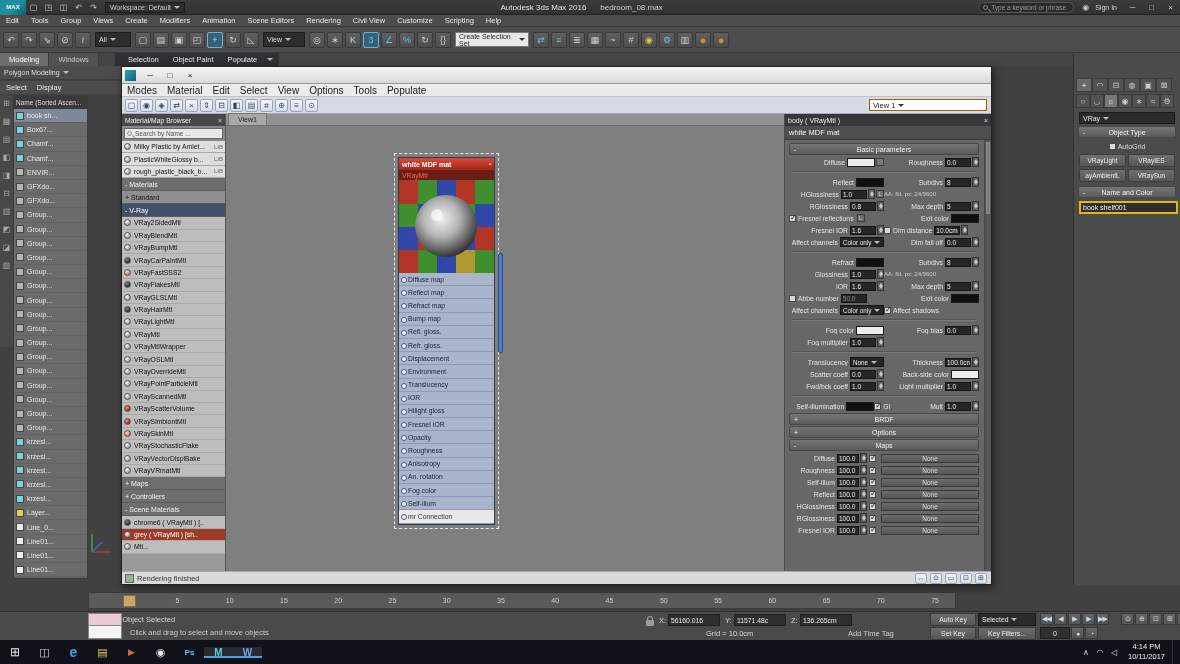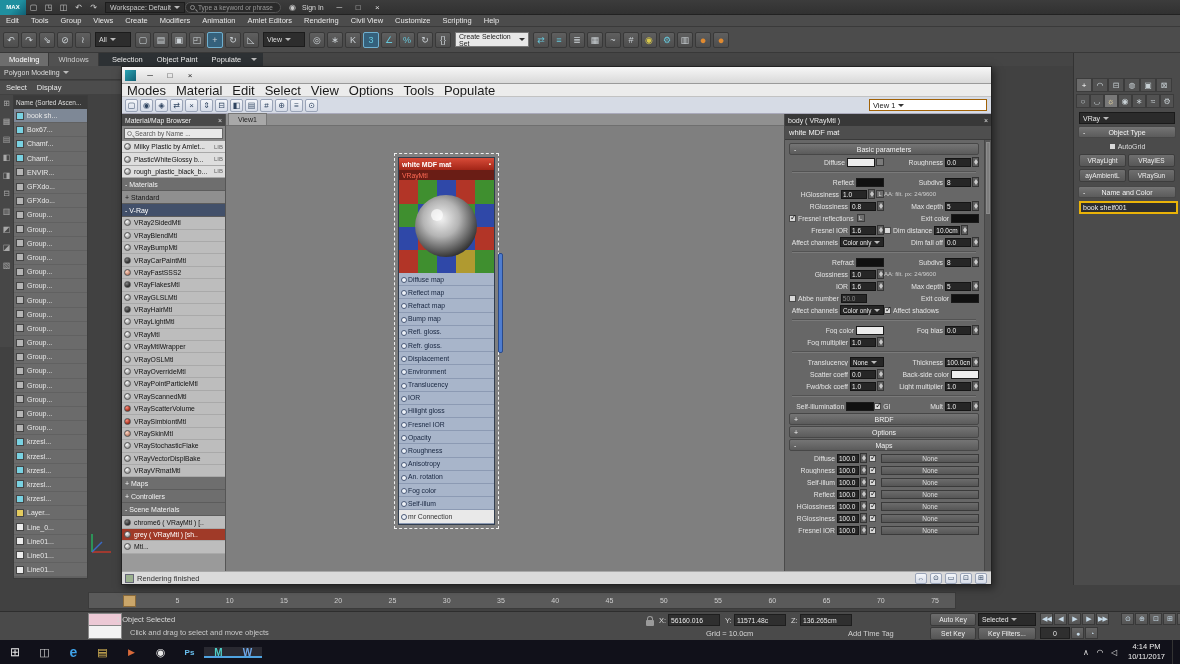--- a/index.html
+++ b/index.html
@@ -32,21 +32,21 @@
   #toolbar{position:absolute;left:0;top:27px;width:1180px;height:26px;background:#4c4c4c;border-bottom:1px solid #383838;display:flex;align-items:center;padding:0 2px;z-index:5;}
   .ic{width:16px;height:16px;margin:1px;background:linear-gradient(#5f5f5f,#4d4d4d);border:1px solid #393939;border-radius:2px;color:#ccd2d6;font-size:9px;display:flex;align-items:center;justify-content:center;flex:0 0 auto;overflow:hidden;}
   .ic[data-c="teal"]{color:#66c8dc;}
   .ic[data-c="orange"]{color:#e08a30;font-size:11px;}
   .ic[data-c="multi"]{color:#d8c84a;}
   .ic[data-a="true"]{background:#35617c;border-color:#6fb0d0;}
   .tcombo{height:15px;background:#2d2d2d;border:1px solid #1c1c1c;color:#ddd;font-size:7px;display:flex;align-items:center;padding:0 3px;margin:0 3px;flex:0 0 auto;}
   .tcombo.light{background:#e8e8e8;color:#222;border-color:#777;}
 
   
-  #ribbon1{position:absolute;left:0;top:53px;width:1180px;height:13px;display:flex;background:#454545;z-index:4;}
+  #ribbon1{position:absolute;left:0;top:53px;width:1180px;height:13px;display:flex;background:#454545;z-index:4;gap:16px;}
   .rtab{height:13px;padding:0 9px;font-size:7.5px;color:#ccc;background:#515151;display:flex;align-items:center;border-right:1px solid #3a3a3a;}
   .rtab[data-a="true"]{background:#6d6d6d;color:#fff;}
   .rstrip{display:flex;align-items:center;background:#2d3134;padding:0 6px;}
   .rsitem{padding:0 7px;font-size:7.5px;color:#e8e8e8;white-space:nowrap;}
   #ribbon2{position:absolute;left:0;top:66px;width:121px;height:14px;background:#4c4c4c;border-bottom:1px solid #3a3a3a;display:flex;align-items:center;font-size:7px;color:#ddd;padding:0 4px;z-index:4;white-space:nowrap;}
   #exmenu{position:absolute;left:0;top:81px;width:121px;height:13px;background:#4c4c4c;display:flex;gap:10px;padding:0 6px;align-items:center;font-size:7.5px;color:#e8e8e8;z-index:4;}
 
   
   #lstrip{position:absolute;left:0;top:95px;width:13px;height:252px;background:#474747;display:flex;flex-direction:column;align-items:center;gap:10px;padding-top:5px;z-index:3;}
   .lsic{font-size:8px;color:#a8a8a8;line-height:1;}
@@ -64,21 +64,21 @@
   
   #axis{position:absolute;left:88px;top:530px;z-index:2;}
 
   
   #slate{position:absolute;left:121px;top:66px;width:871px;height:519px;background:#6a6a6a;border:1px solid #222;box-shadow:2px 3px 8px rgba(0,0,0,.5);z-index:10;display:flex;flex-direction:column;}
   .stitle{height:17px;background:linear-gradient(#f7f7f7,#d9d9d9);border-bottom:1px solid #9a9a9a;display:flex;align-items:center;padding:0 3px;flex:0 0 auto;}
   .sico{width:11px;height:11px;background:linear-gradient(135deg,#2ba4b4,#116074);margin-right:4px;flex:0 0 auto;}
   .stext{font-size:8.5px;color:#1a1a1a;flex:1;white-space:nowrap;overflow:hidden;}
   .swbtn{width:20px;height:14px;display:flex;align-items:center;justify-content:center;color:#222;font-size:8px;}
   .smenu{height:13px;background:#ececec;border-bottom:1px solid #c2c2c2;display:flex;align-items:center;flex:0 0 auto;}
-  .smitem{padding:0 5px;font-size:13px;color:#1a1a1a;white-space:nowrap;}
+  .smitem{padding:0 5px;font-size:10px;color:#1a1a1a;white-space:nowrap;}
   .stoolbar{height:17px;background:#d6dbe5;border-bottom:1px solid #aab;display:flex;align-items:center;padding:0 2px;flex:0 0 auto;}
   .sic{width:13px;height:13px;margin:0 1px;background:linear-gradient(#f4f6fa,#d6dce8);border:1px solid #9aa4b8;border-radius:2px;color:#2f4460;font-size:8px;display:flex;align-items:center;justify-content:center;flex:0 0 auto;}
   .sic.small{width:12px;height:11px;font-size:7px;}
   .viewcombo{margin-left:auto;width:118px;height:12px;background:#fff;border:1px solid #a16207;font-size:7.5px;color:#222;display:flex;align-items:center;padding:0 3px;margin-right:2px;}
   .sbody{flex:1;display:flex;min-height:0;}
 
   
   .browser{width:104px;display:flex;flex-direction:column;border-right:1px solid #555;background:#9a9a9a;flex:0 0 auto;min-height:0;}
   .bheadbar{height:12px;background:#484848;color:#eee;font-size:6.8px;display:flex;align-items:center;padding:0 3px;flex:0 0 auto;white-space:nowrap;overflow:hidden;}
   .bx{margin-left:auto;font-size:7px;color:#ddd;}
@@ -224,41 +224,42 @@
     <span class="qic" data-name="new-scene-icon">▢</span>
         <span class="qic" data-name="open-file-icon">◳</span>
         <span class="qic" data-name="save-file-icon">◫</span>
         <span class="qic" data-name="undo-icon">↶</span>
         <span class="qic" data-name="redo-icon">↷</span>
       </div>
     <div class="wscombo" data-name="workspace-dropdown">
         <span data-name="workspace-label">Workspace: Default</span>
         <i class="caret" data-name="chevron-down-icon"></i>
       </div>
+    <div class="ttitle" data-name="window-title"><span>Autodesk 3ds Max 2016</span><span class="tfile" data-name="file-name">bedroom_08.max</span></div>
     <div class="tsearch" data-name="help-search-input">
         <span class="mag" data-name="search-icon"></span>
         <span data-name="search-placeholder">Type a keyword or phrase</span>
       </div>
     <span class="qic" data-name="user-account-icon">◉</span>
     <span class="signin" data-name="sign-in-button">Sign In</span>
     <span class="wbtn" data-name="minimize-button">─</span>
     <span class="wbtn" data-name="maximize-button">□</span>
     <span class="wbtn" data-name="close-button">×</span>
   </div>
 
   <div id="menubar" data-name="main-menubar">
 
   <span class="mitem" data-name="menu-item">Edit</span>
       <span class="mitem" data-name="menu-item">Tools</span>
       <span class="mitem" data-name="menu-item">Group</span>
       <span class="mitem" data-name="menu-item">Views</span>
       <span class="mitem" data-name="menu-item">Create</span>
       <span class="mitem" data-name="menu-item">Modifiers</span>
       <span class="mitem" data-name="menu-item">Animation</span>
-      <span class="mitem" data-name="menu-item">Amlet Editors</span>
+      <span class="mitem" data-name="menu-item">Scene Editors</span>
       <span class="mitem" data-name="menu-item">Rendering</span>
       <span class="mitem" data-name="menu-item">Civil View</span>
       <span class="mitem" data-name="menu-item">Customize</span>
       <span class="mitem" data-name="menu-item">Scripting</span>
       <span class="mitem" data-name="menu-item">Help</span>
     </div>
 
   <div id="toolbar" data-name="main-toolbar">
     <div class="row">
         <span class="ic" data-name="undo-icon">↶</span>

